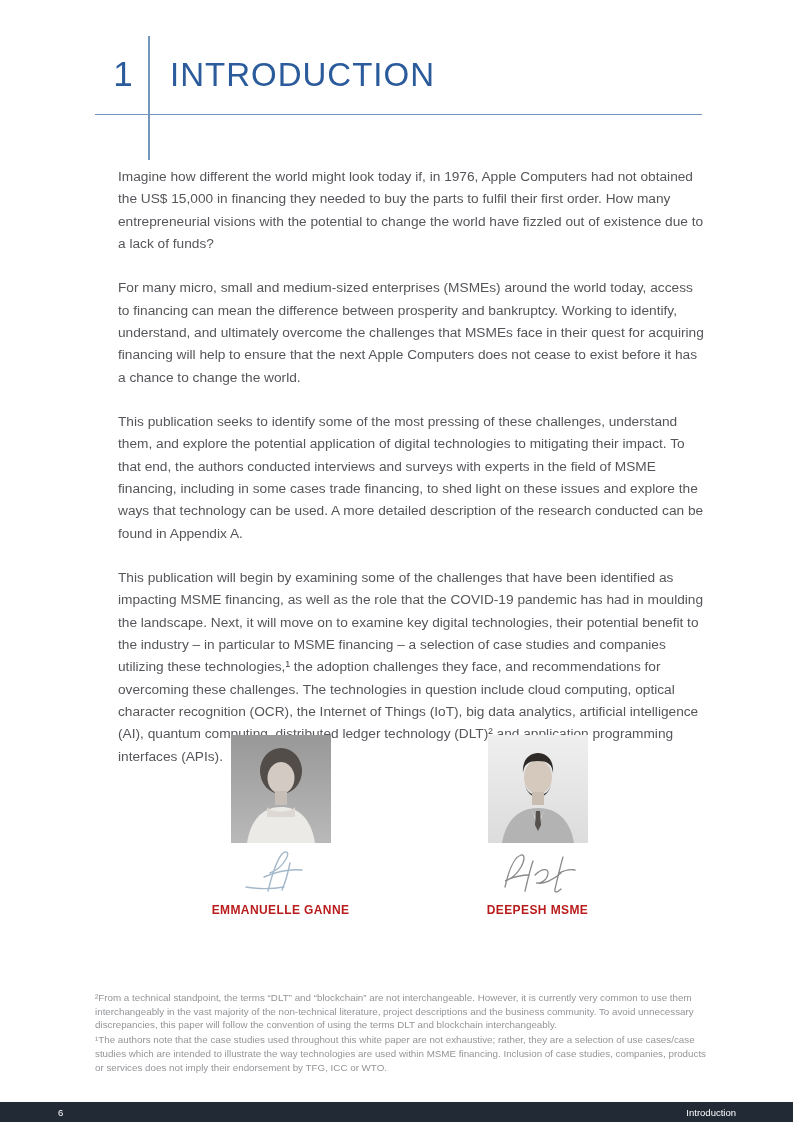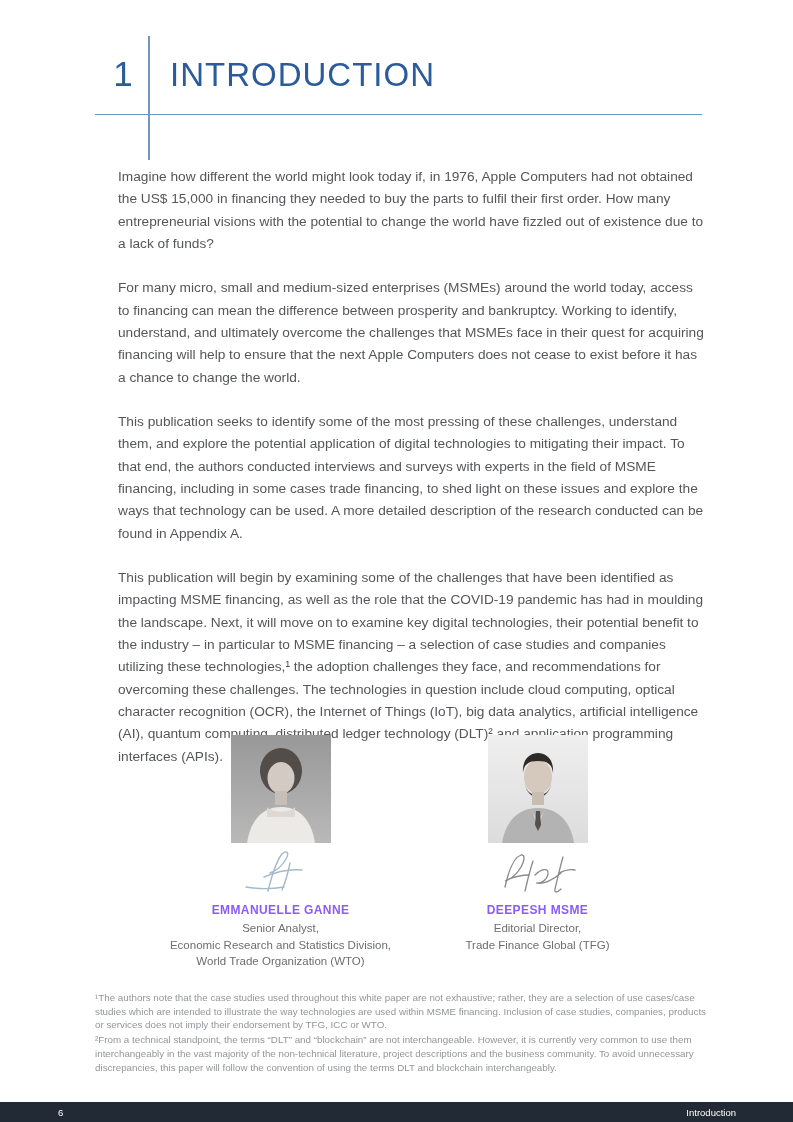--- a/index.html
+++ b/index.html
@@ -78,21 +78,21 @@
   .author-photo svg { display: block; }
   .signature {
     height: 52px;
     margin-top: 4px;
   }
   .author-name {
     margin-top: 4px;
     font-size: 12px;
     font-weight: bold;
     letter-spacing: 0.4px;
-    color: #8b5cf6;
+    color: #b91c1c;
   }
   .author-role {
     margin-top: 3px;
     font-size: 11.5px;
     line-height: 1.45;
     color: #6d6e71;
     white-space: pre-line;
   }
   
   .footnotes {
@@ -160,23 +160,20 @@
         <svg width="150" height="52" viewBox="0 0 150 52">
           <g fill="none" stroke="#a4b8ca" stroke-width="1.4" stroke-linecap="round">
             <path d="M62,44 C66,28 70,14 76,7 C80,3 84,5 80,12 C76,19 70,24 64,26"></path>
             <path d="M58,30 C72,24 86,22 96,23"></path>
             <path d="M84,16 C82,26 79,36 76,43"></path>
             <path d="M40,40 C52,42 66,42 78,40"></path>
           </g>
         </svg>
       </div>
       <div class="author-name">EMMANUELLE GANNE</div>
-      <div class="author-role">Senior Analyst,
-Economic Research and Statistics Division,
-World Trade Organization (WTO)</div>
     </div>
 
     <div class="author-block right">
       <div class="author-photo">
         <svg width="100" height="108" viewBox="0 0 100 108">
           <defs>
             <linearGradient id="bgR" x1="0" y1="0" x2="0" y2="1">
               <stop offset="0" stop-color="#efefef"></stop>
                 <stop offset="1" stop-color="#dcdcdc"></stop>
             </linearGradient>
@@ -196,29 +193,27 @@
           <g fill="none" stroke="#8a8a8a" stroke-width="1.3" stroke-linecap="round">
             <path d="M42,40 C46,22 52,10 58,8 C62,7 62,13 58,20 C54,27 48,32 42,34 C50,30 58,28 66,28"></path>
             <path d="M70,14 C66,26 64,36 62,44"></path>
             <path d="M72,28 C78,22 86,20 85,27 C84,33 78,37 73,36 C80,38 90,33 98,26"></path>
             <path d="M100,10 C96,24 94,34 92,42 C91,46 94,46 98,42"></path>
             <path d="M96,26 C102,23 108,22 112,23"></path>
           </g>
         </svg>
       </div>
       <div class="author-name">DEEPESH MSME</div>
-      <div class="author-role">Editorial Director,
-Trade Finance Global (TFG)</div>
     </div>
 
   </div>
 
   <div class="footnotes">
+    <p>²From a technical standpoint, the terms “DLT” and “blockchain” are not interchangeable. However, it is currently very common to use them interchangeably in the vast majority of the non-technical literature, project descriptions and the business community. To avoid unnecessary discrepancies, this paper will follow the convention of using the terms DLT and blockchain interchangeably.</p>
     <p>¹The authors note that the case studies used throughout this white paper are not exhaustive; rather, they are a selection of use cases/case studies which are intended to illustrate the way technologies are used within MSME financing. Inclusion of case studies, companies, products or services does not imply their endorsement by TFG, ICC or WTO.</p>
-    <p>²From a technical standpoint, the terms “DLT” and “blockchain” are not interchangeable. However, it is currently very common to use them interchangeably in the vast majority of the non-technical literature, project descriptions and the business community. To avoid unnecessary discrepancies, this paper will follow the convention of using the terms DLT and blockchain interchangeably.</p>
   </div>
 
   <div class="page-footer">
     <span>6</span>
     <span>Introduction</span>
   </div>
 
 </div>
 
 </body></html>

